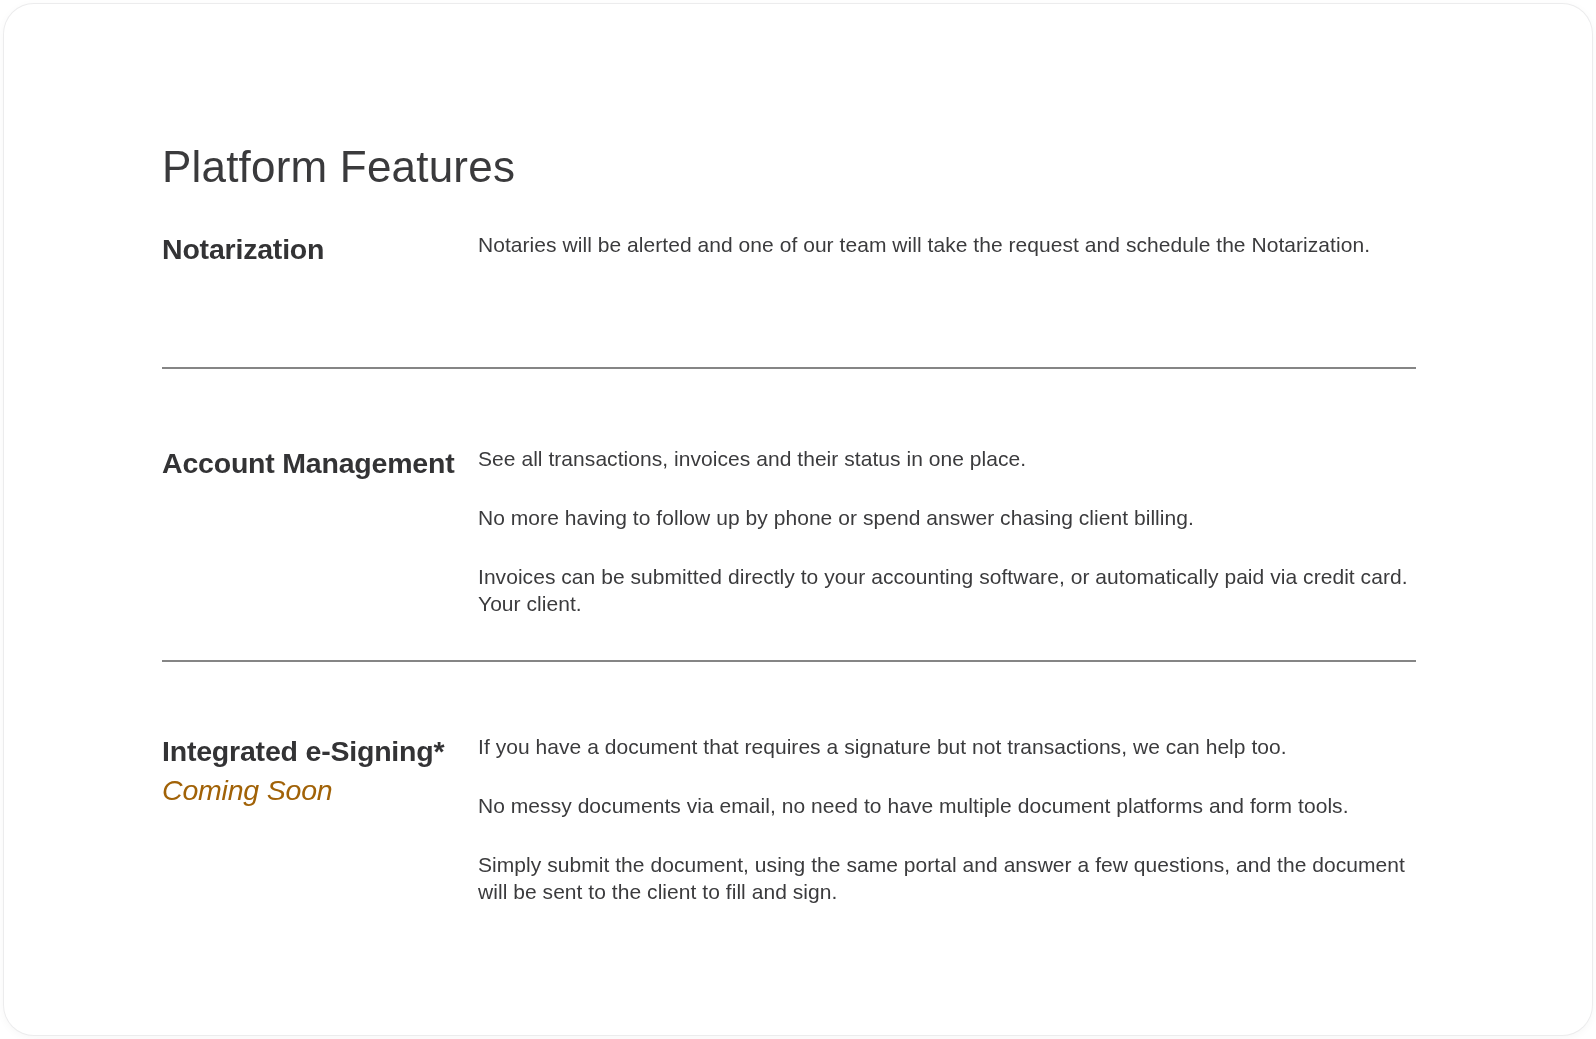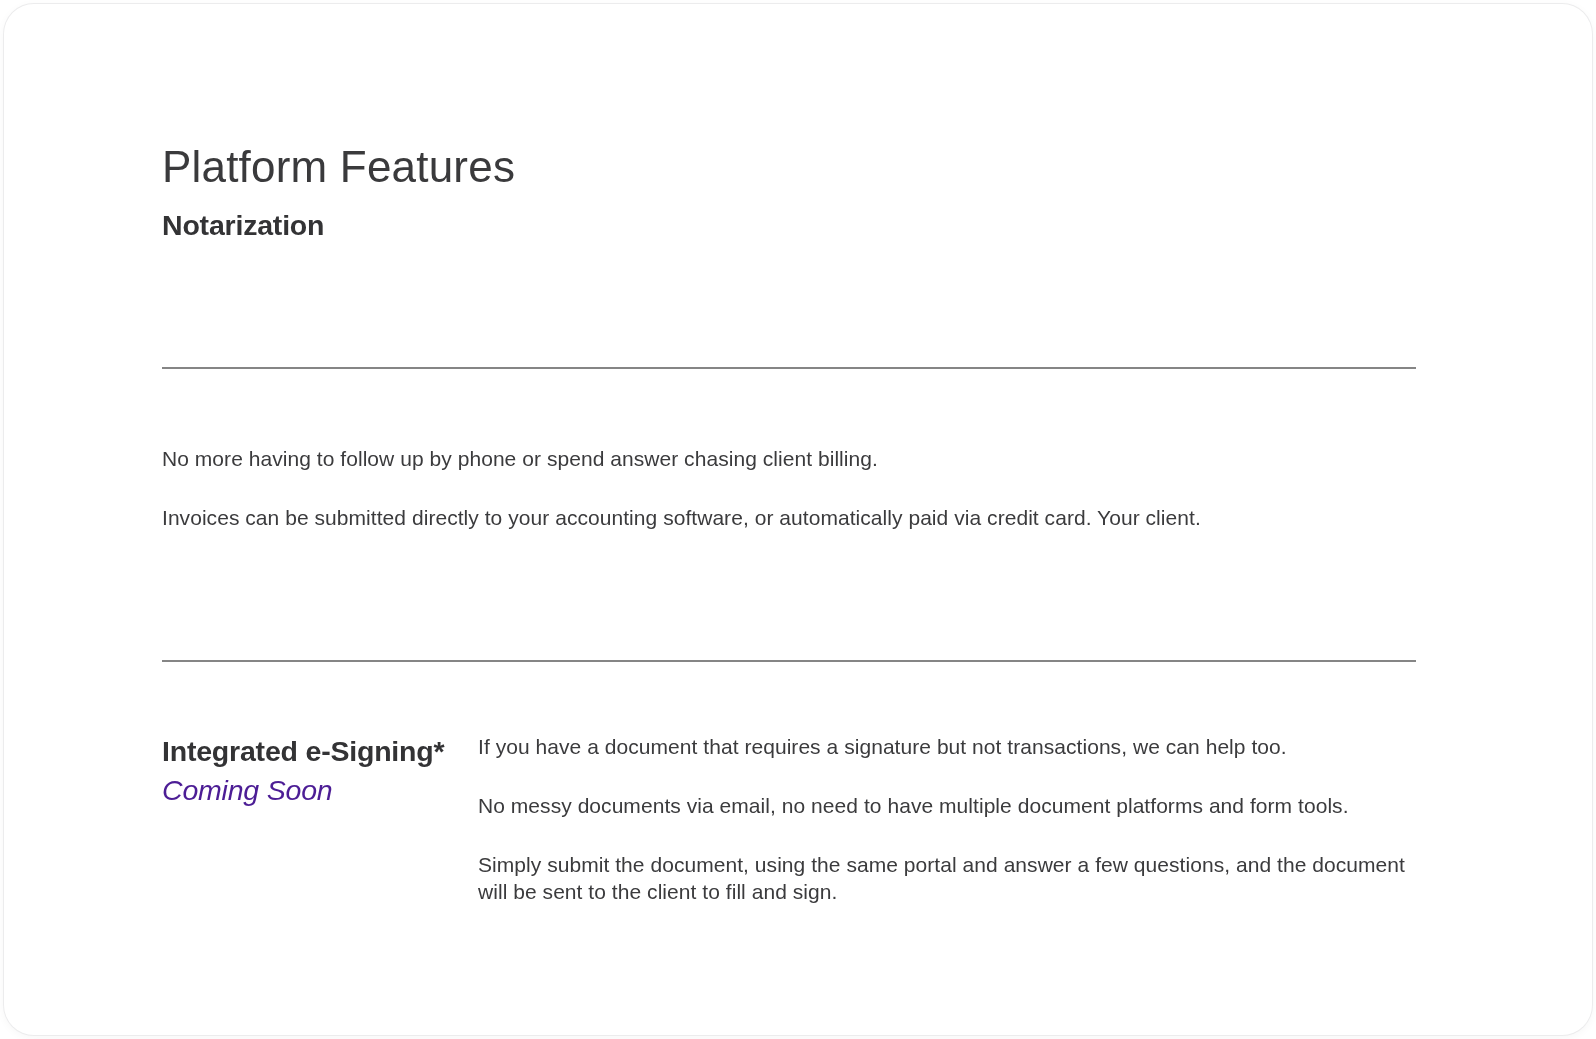--- a/index.html
+++ b/index.html
@@ -42,42 +42,42 @@
   }
 
   
   .feature-row {
     position: absolute;
     left: 158px;
     width: 1254px;
     display: flex;
     align-items: flex-start;
   }
-  #row-0 { top: 202px; }
+  #row-0 { top: 226px; }
   #row-1 { top: 440px; }
   #row-2 { top: 728px; }
 
   .feature-head {
     width: 316px;
     flex: 0 0 316px;
     padding-right: 16px;
     box-sizing: border-box;
   }
   .feature-title {
     font-size: 28.5px;
     font-weight: bold;
     color: #333335;
     line-height: 1.37;
     letter-spacing: -0.2px;
   }
   .feature-subtitle {
     font-size: 28.5px;
     font-weight: 400;
     font-style: italic;
-    color: #4c1d95;
+    color: #a16207;
     line-height: 1.37;
     letter-spacing: -0.2px;
   }
 
   .feature-body {
     flex: 1 1 auto;
     padding-top: 2px;
   }
   .feature-para {
     font-size: 21px;
@@ -105,27 +105,32 @@
 
 <div id="card">
 
   <h1 class="page-title">Platform Features</h1>
 
   <section class="feature-row" id="row-0">
     <div class="feature-head">
       <div class="feature-title">Notarization</div>
     </div>
     <div class="feature-body">
+      <p class="feature-para">Notaries will be alerted and one of our team will take the request and schedule the Notarization.</p>
     </div>
   </section>
 
   <div class="divider" id="divider-0"></div>
 
   <section class="feature-row" id="row-1">
+    <div class="feature-head">
+      <div class="feature-title">Account Management</div>
+    </div>
     <div class="feature-body">
+      <p class="feature-para">See all transactions, invoices and their status in one place.</p>
       <p class="feature-para">No more having to follow up by phone or spend answer chasing client billing.</p>
       <p class="feature-para">Invoices can be submitted directly to your accounting software, or automatically paid via credit card. Your client.</p>
     </div>
   </section>
 
   <div class="divider" id="divider-1"></div>
 
   <section class="feature-row" id="row-2">
     <div class="feature-head">
       <div class="feature-title">Integrated e-Signing*</div>

